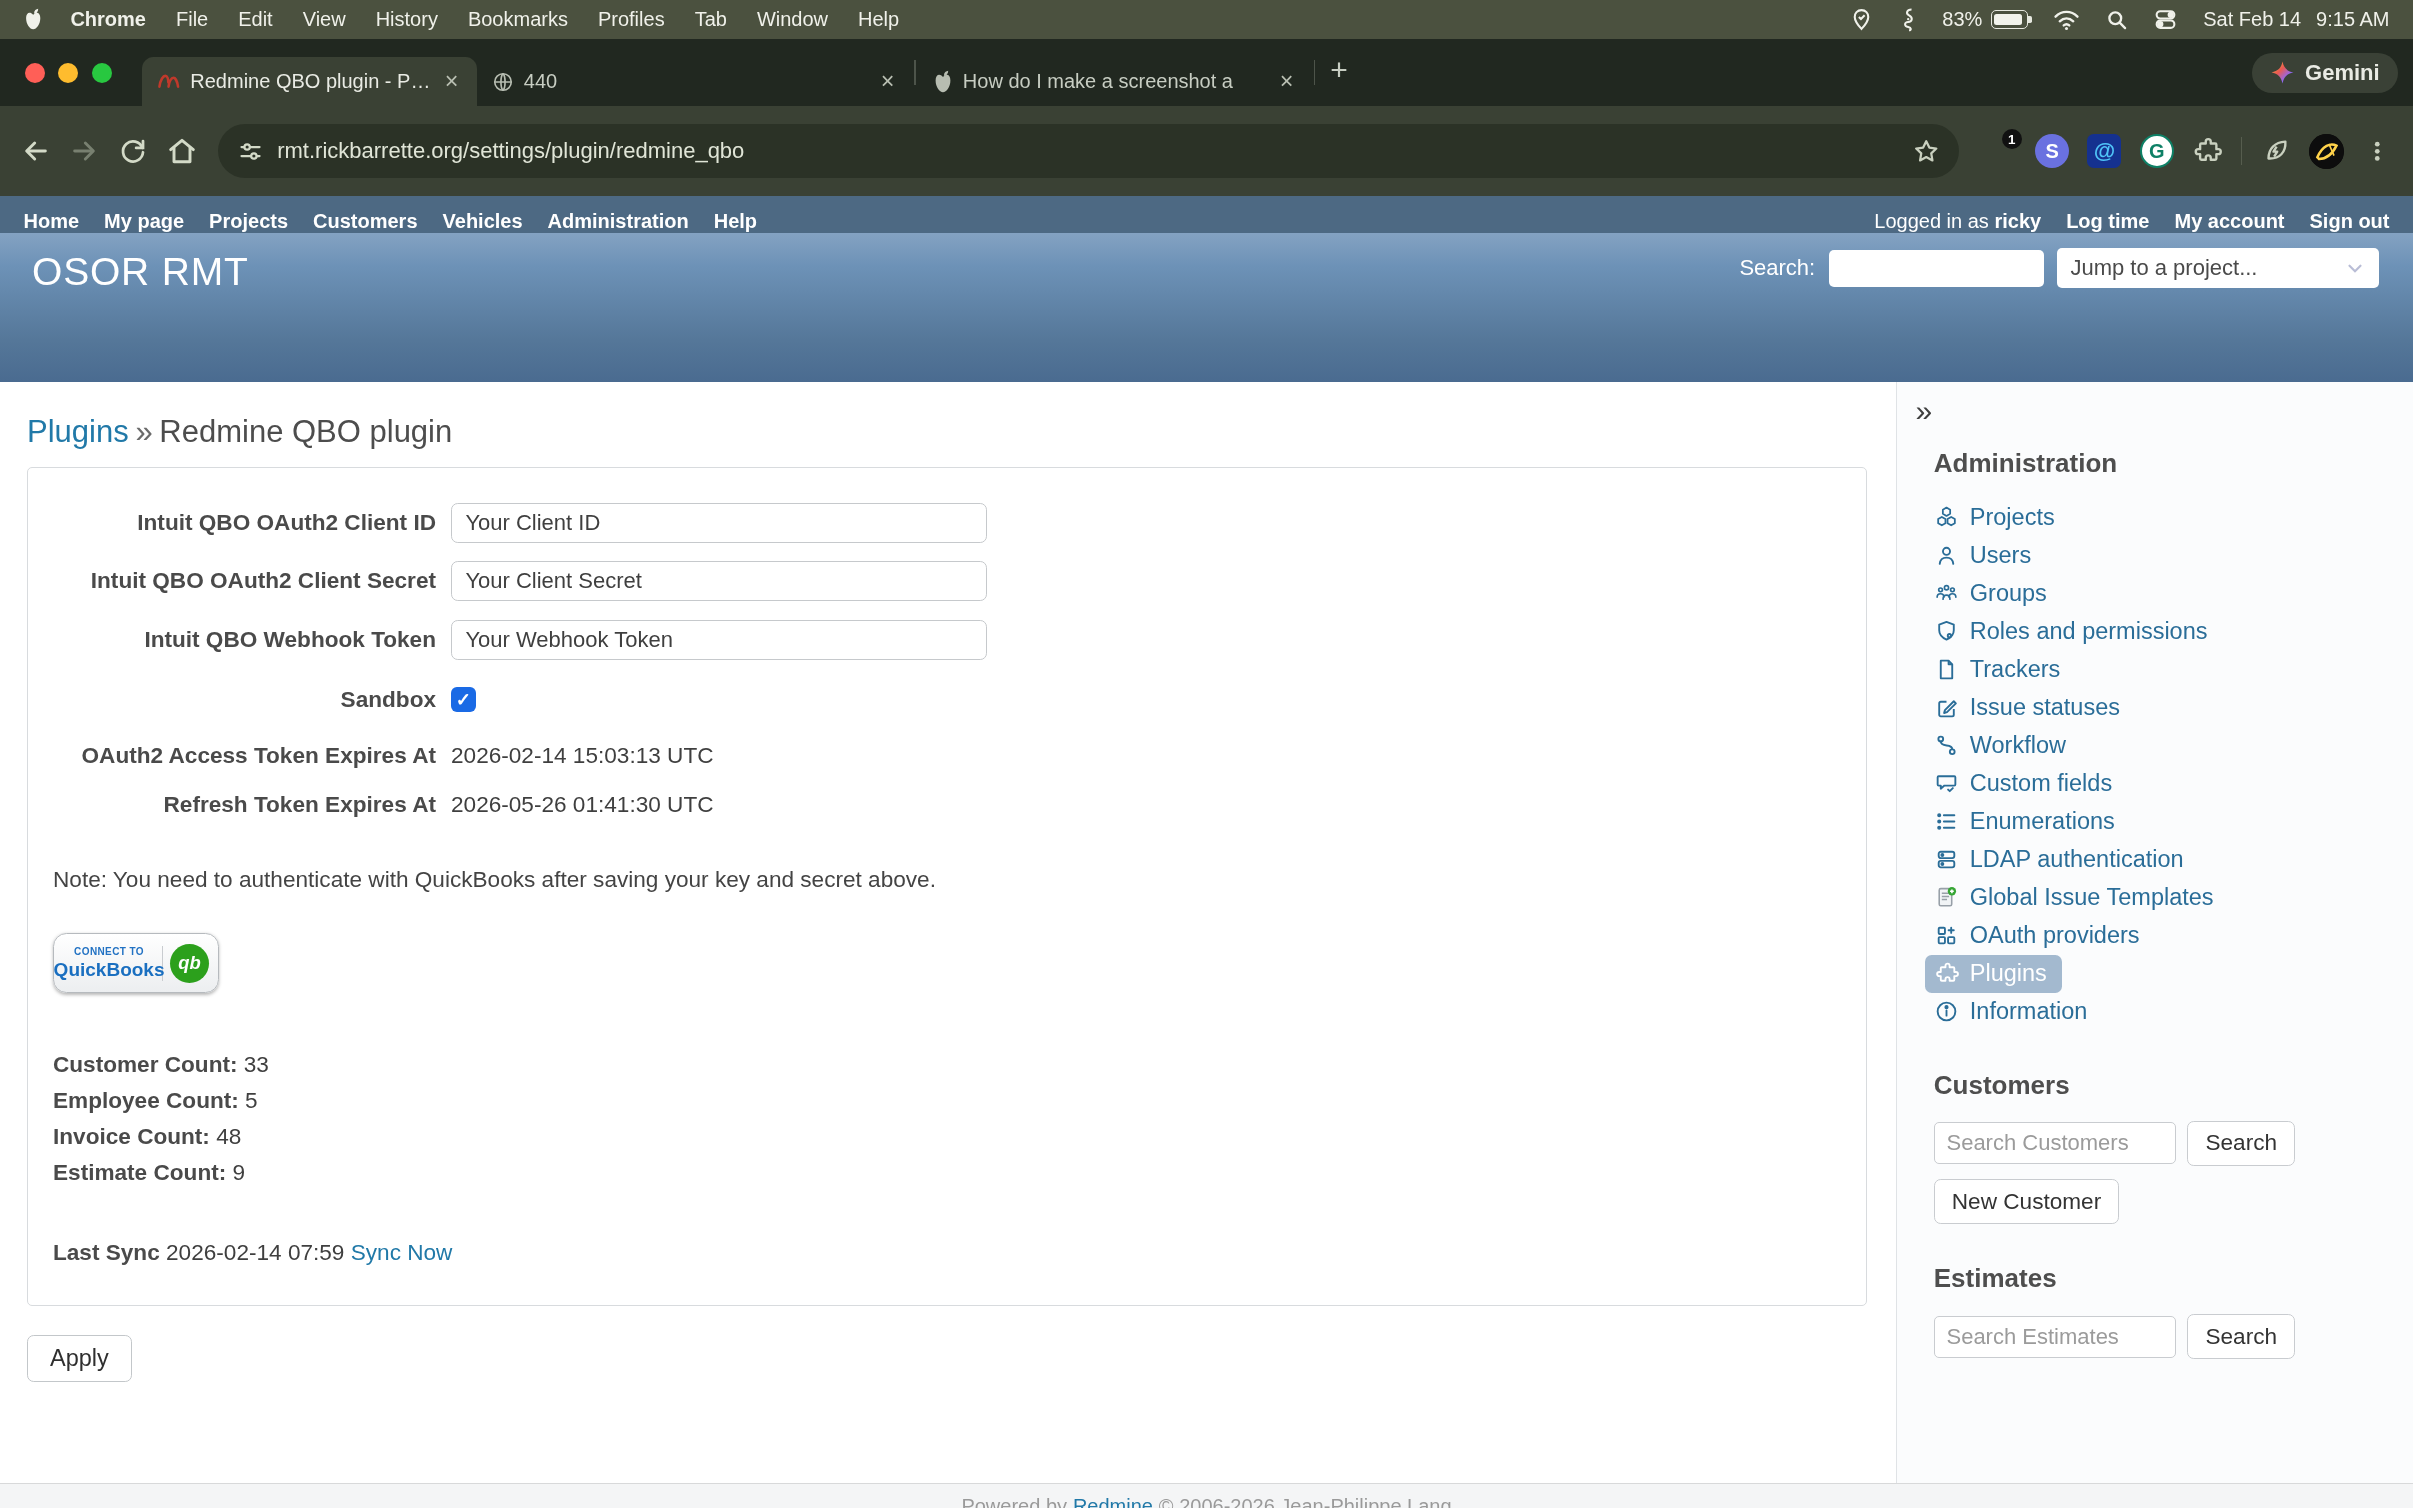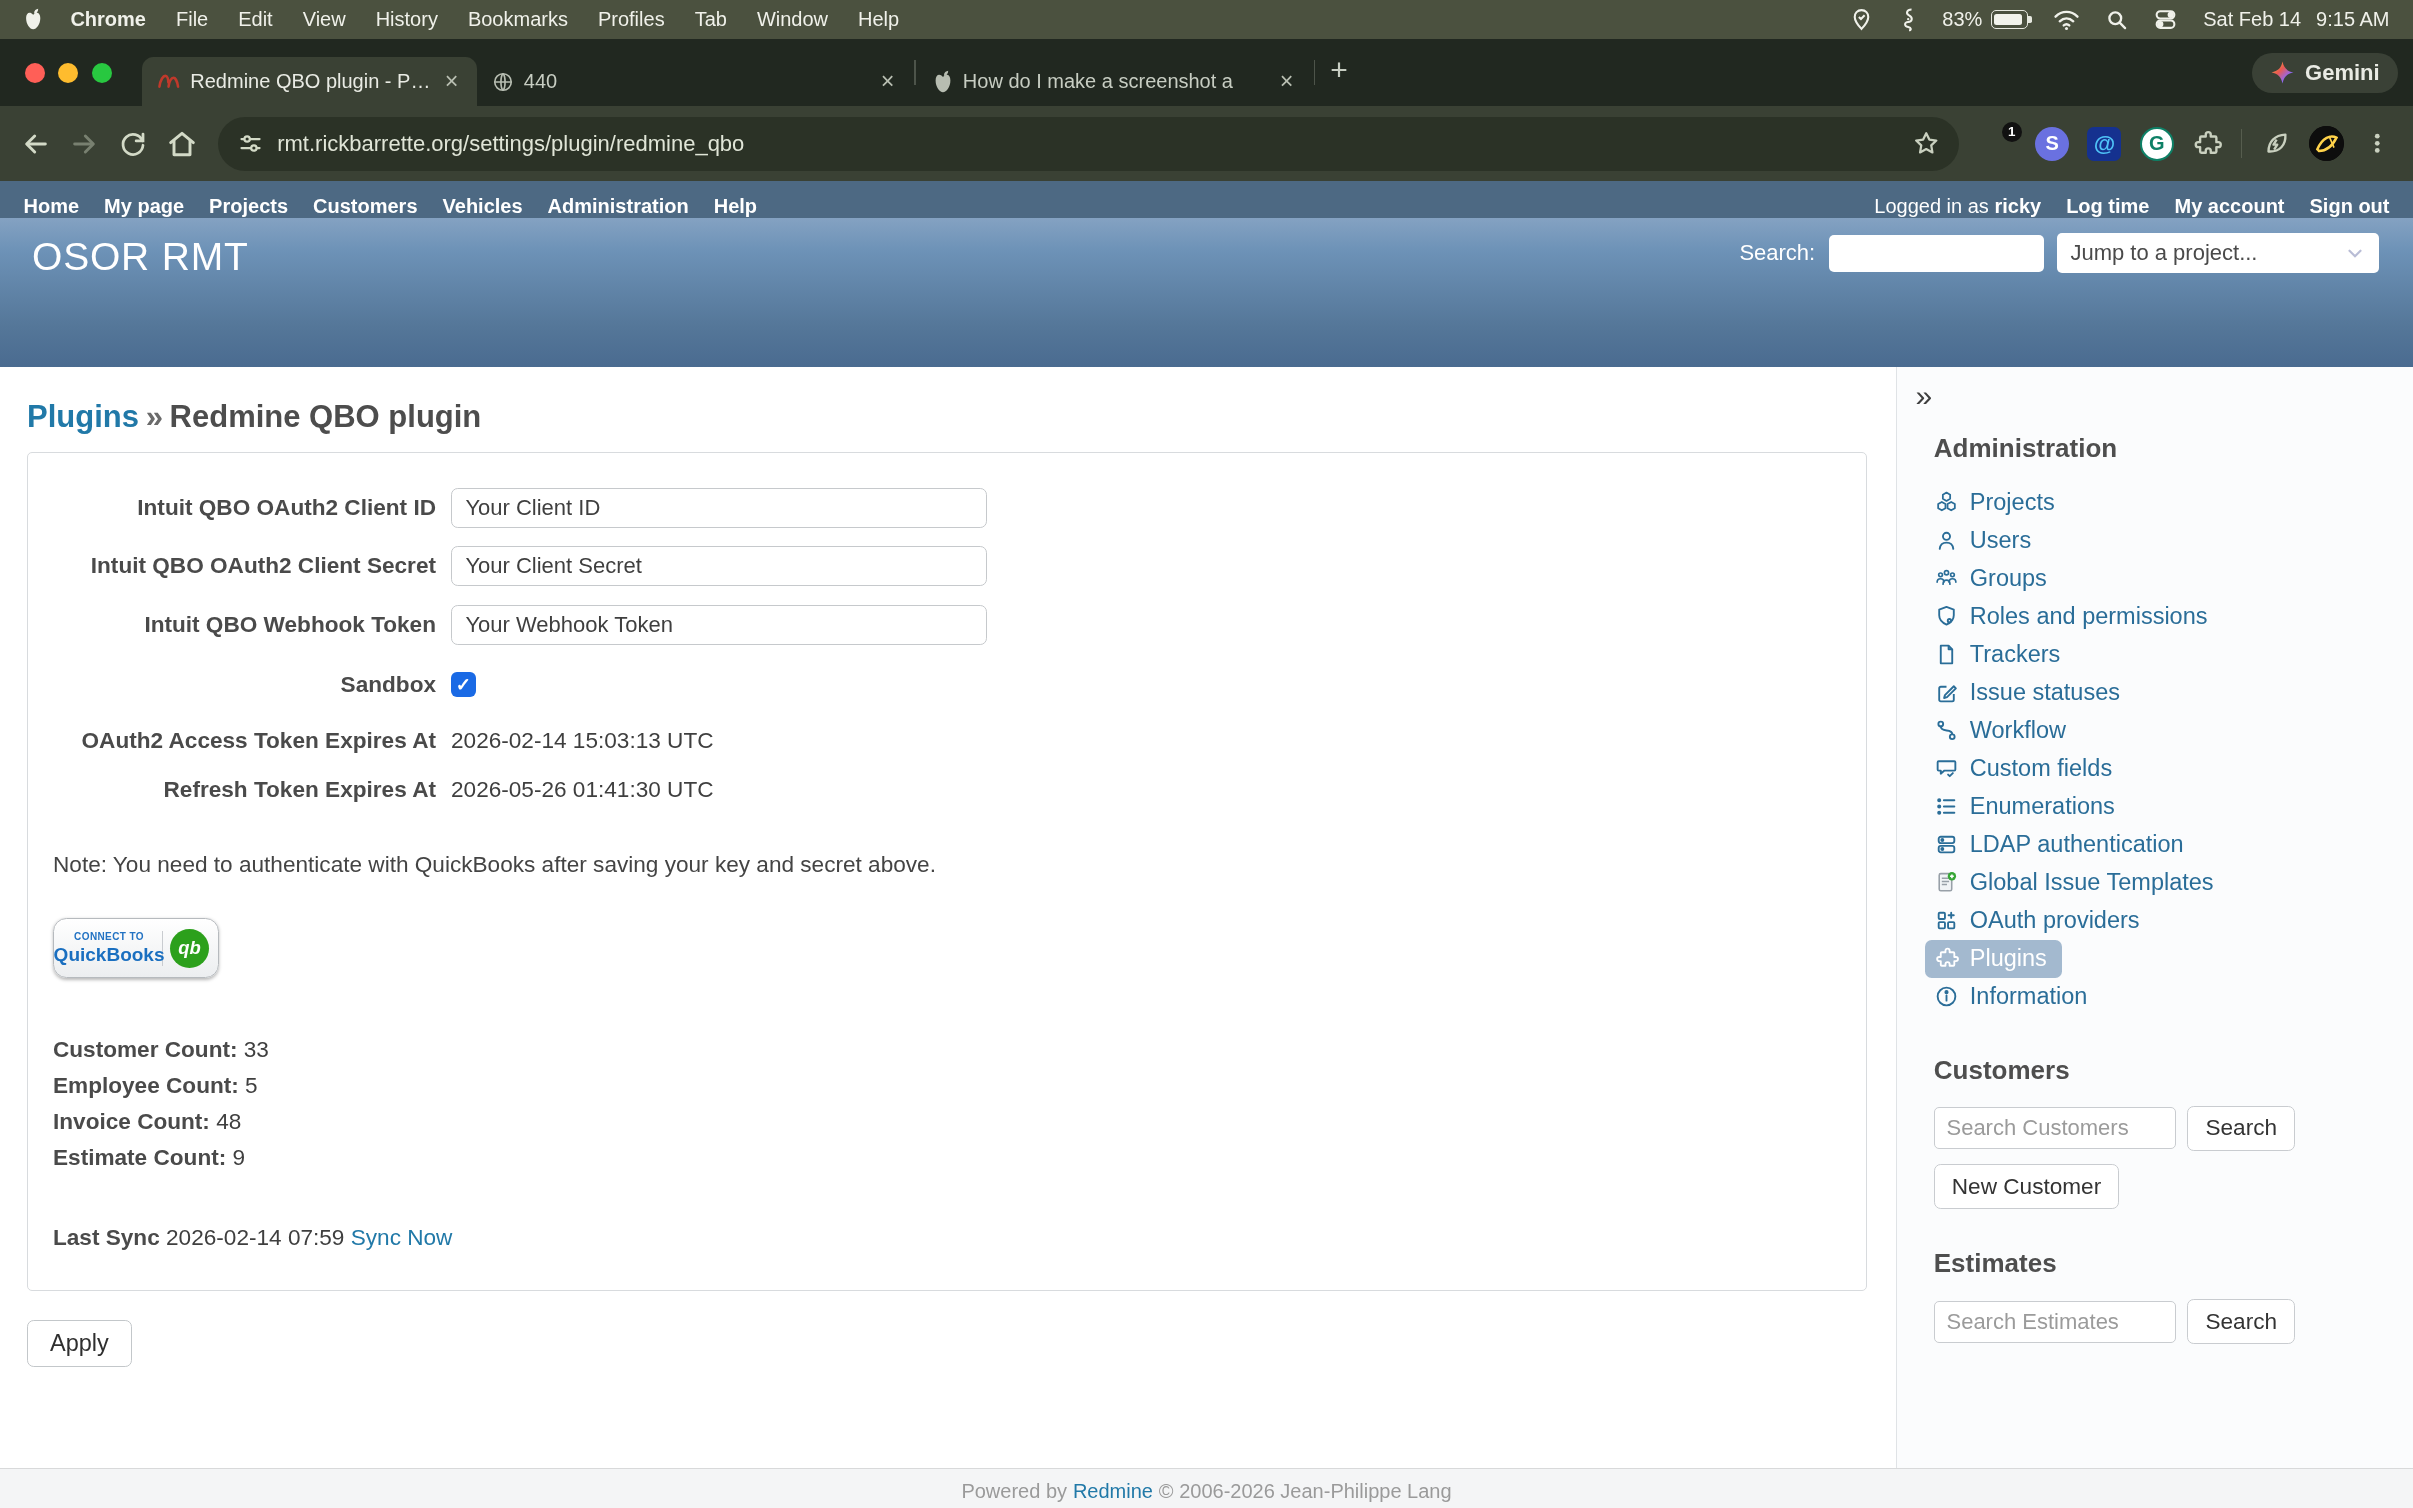--- a/index.html
+++ b/index.html
@@ -30,21 +30,21 @@
   .tab.active { background:#3a4134; border-radius:11.7px 11.7px 0 0; color:#e9ebe4; width:335px; }
   .tab .title { white-space:nowrap; overflow:hidden; text-overflow:ellipsis; flex:1; }
   .tab .close { font-size:23.5px; color:#b9bfb2; padding:0 3.4px; flex:none; }
   .tab.t2 { width:436px;justify-content:center; } .tab.t3 { width:394px; }
   .tabsep { width:1.7px; height:25px; background:#4d544a; align-self:center; margin:0 1.7px; }
   .newtab { font-size:30px; color:#c7cdc2; align-self:center; padding:0 13.4px 5px; }
   .gemini { margin-left:auto; align-self:center; background:#3a4136; border-radius:20px; height:40px;
     display:flex; align-items:center; gap:10px; padding:0 18.4px; color:#e9ebe4; font-size:22px; font-weight:bold; }
 
   
-  .toolbar { height:75px; background:#3a4134; display:flex; align-items:center; padding:0 17px; gap:11.7px; }
+  .toolbar { height:90px; background:#3a4134; display:flex; align-items:center; padding:0 17px; gap:11.7px; }
   .tbtn { width:37px; height:37px; display:flex; align-items:center; justify-content:center; flex:none; }
   .urlpill { flex:1; height:54px; background:#2b3226; border-radius:27px; display:flex; align-items:center;
     padding:0 18.4px; gap:13.4px; margin:0 6.7px; min-width:0; }
   .urlpill .url { flex:1; font-size:22px; color:#e0e5d7; white-space:nowrap; overflow:hidden; }
   .exts { display:flex; align-items:center; gap:18.4px; margin:0 5px; }
   .extbadge { position:relative; width:34px; height:34px; flex:none; }
   .ext-red { width:30px; height:30px; background:#c5271e; border-radius:8.4px; transform:rotate(45deg); margin:1.7px; }
   .badge1 { position:absolute; top:-5px; right:-5px; width:20px; height:20px; background:#111; color:#fff;
     border-radius:50%; font-size:13.4px; display:flex; align-items:center; justify-content:center; font-weight:bold; }
   .ext-circle { width:34px; height:34px; border-radius:50%; display:flex; align-items:center; justify-content:center;
@@ -68,21 +68,21 @@
     position:relative; color:#fff; }
   .sitetitle { position:absolute; left:32px; top:17px; font-size:39px; font-weight:500; letter-spacing:0.8px; }
   .headctl { position:absolute; right:34px; top:15px; display:flex; align-items:center; gap:13.4px; font-size:22px; }
   .headsearch { width:215px; height:37px; border:none; border-radius:5px; background:#fff; font-size:22px; padding:0 10px; }
   .jumpsel { width:322px; height:40px; background:#fff; border-radius:5px; display:flex; align-items:center;
     padding:0 13.4px; color:#4a4a4a; font-size:22px; justify-content:space-between; }
 
   
   .contentrow { display:flex; height:1101px; background:#fff; }
   .main { width:1896px; padding:0 28.5px 0 27px; }
-  h2.crumb { margin-top:32px; font-size:31px; color:#4d4d4d; font-weight:bold; }
+  h2.crumb { margin-top:32px; font-size:31px; color:#4d4d4d; font-weight:normal; }
   h2.crumb a { color:#2179a8; text-decoration:none; }
   h2.crumb .sep { color:#6b6b6b; padding:0 6.7px; }
 
   .box { margin-top:17px; border:0.8px solid #d8dbde; border-radius:5px; background:#fff;
     padding:35px 34px 39px 25px; width:1840px; }
   .frow { display:flex; align-items:center; margin-bottom:18.4px; }
   .frow .lbl { width:398px; text-align:right; padding-right:15px; font-weight:bold; font-size:22.6px; color:#4a4a4a; flex:none; }
   .frow input.txt { width:536px; height:40px; border:0.8px solid #c6c9cc; border-radius:6.7px;
     font-size:22px; color:#3f3f3f; padding:0 13.4px; font-family:inherit; }
   .frow.sandbox { margin:27px 0 30px; }

